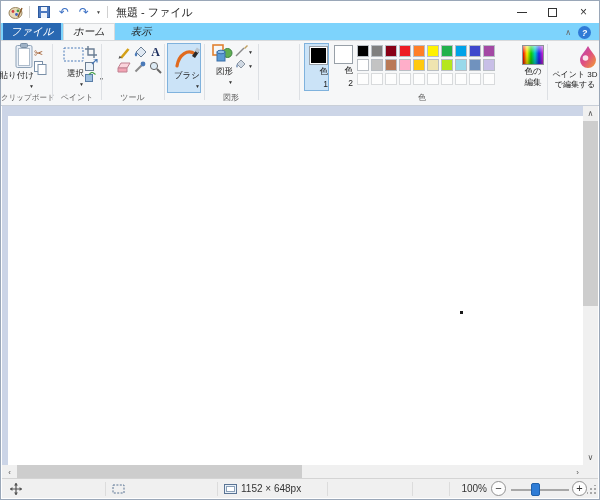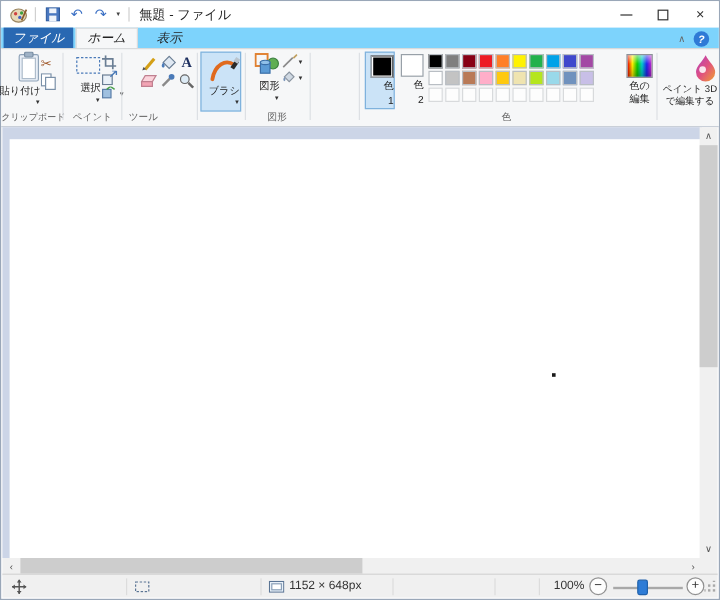--- a/index.html
+++ b/index.html
@@ -214,21 +214,21 @@
         <line x1="1.5" y1="10.5" x2="7.5" y2="4.5" stroke="#8a8a8a" stroke-width="2"></line>
         <circle cx="9" cy="3" r="2.4" fill="#4a7ab8"></circle>
       </svg>
     </span>
     <span class="tool-btn" style="left:147px; top:19px;">
       <svg width="13" height="13" viewBox="0 0 13 13">
         <circle cx="5" cy="5" r="3.6" fill="#ddebf5" stroke="#666"></circle>
         <line x1="8" y1="8" x2="12" y2="12" stroke="#666" stroke-width="2"></line>
       </svg>
     </span>
-    <span class="grp-label" style="left:88px; width:61px;">ツール</span>
+    <span class="grp-label" style="left:101px; width:61px;">ツール</span>
     <div class="rdiv" style="left:163px;"></div>
 
     <div class="big-btn selected-btn" style="left:166px; top:2px; width:34px; height:50px;">
       <svg width="26" height="23" viewBox="0 0 26 23" style="margin-top:2px;">
         <path d="M3 20 C5 8, 14 3, 21 8" fill="none" stroke="#e06a1e" stroke-width="3.2" stroke-linecap="round"></path>
         <polygon points="18,10 23,3 25,6 21,12" fill="#2b2b2b"></polygon>
         <rect x="21.5" y="2" width="4" height="4" fill="#b9c4ce" transform="rotate(35 23 4)"></rect>
       </svg>
       <span class="lbl">ブラシ</span>
       <span class="caret">▼</span>

